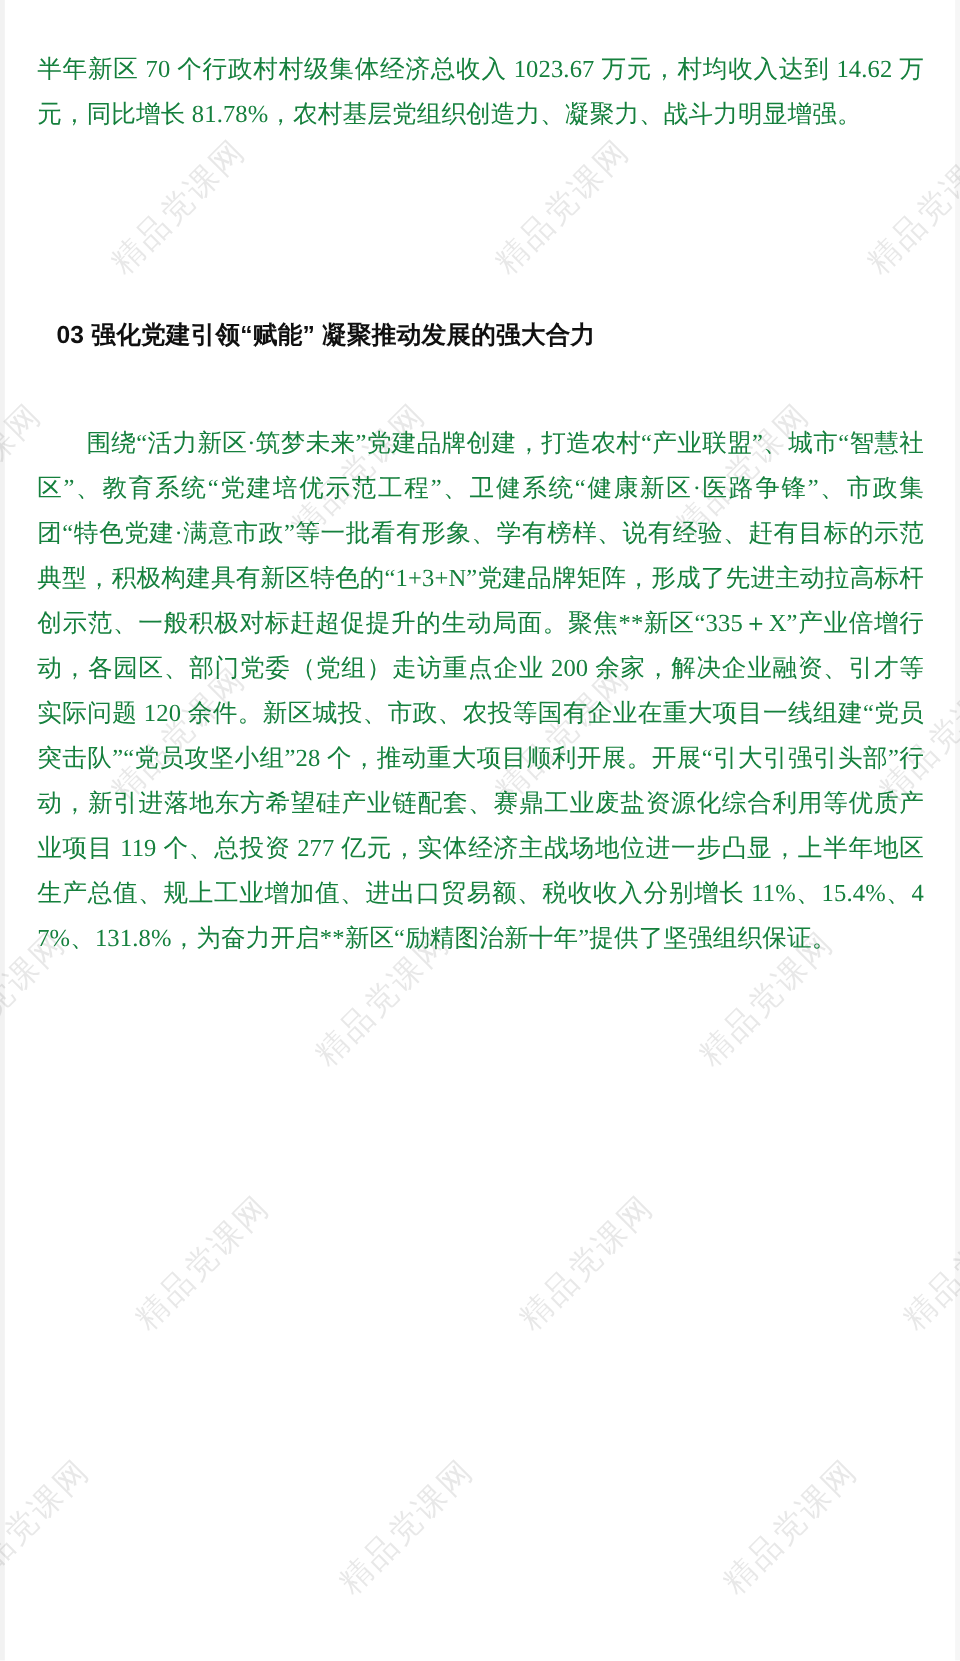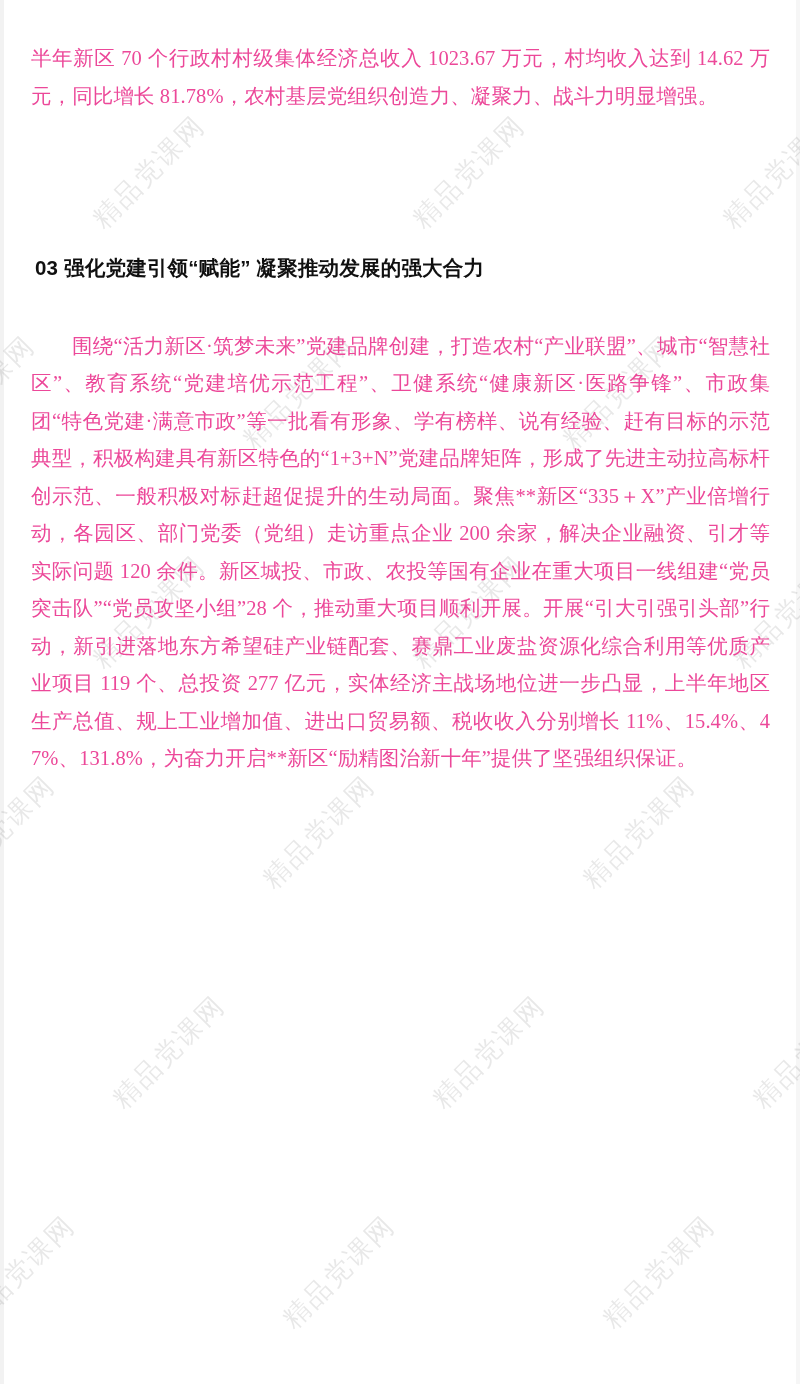--- a/index.html
+++ b/index.html
@@ -56,34 +56,34 @@
     position: relative;
     z-index: 2;
     padding: 40px 30px 0 31px;
     box-sizing: border-box;
   }
 
   p.body-text {
     margin: 0;
     font-size: 20.5px;
     line-height: 37.5px;
-    color: #ec4899;
+    color: #15803d;
     text-align: justify;
     text-justify: inter-ideograph;
     letter-spacing: 0.1px;
     word-break: break-all;
   }
   p.indent {
     text-indent: 2em;
   }
   .gap-md { height: 37px; }
   .gap-lg { height: 56px; }
 
   h2.section-heading {
-    margin: 4px;
+    margin: 16px;
     font-size: 20.5px;
     line-height: 37.5px;
     font-weight: bold;
     color: #101010;
     font-family: "Liberation Sans", "DejaVu Sans", sans-serif;
     letter-spacing: 0.2px;
   }
 </style>
 </head>
 <body>

